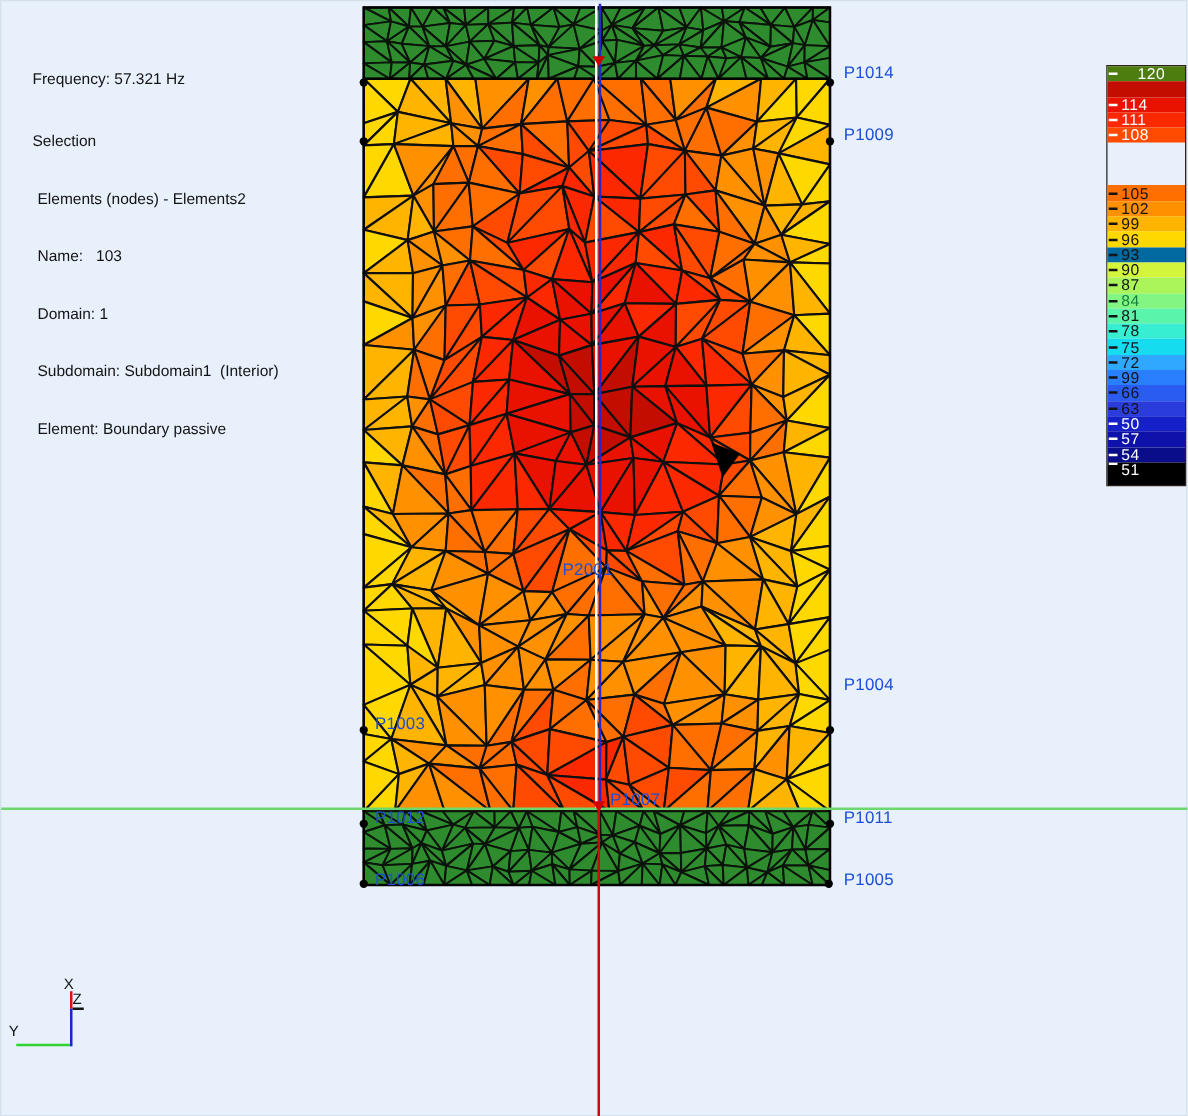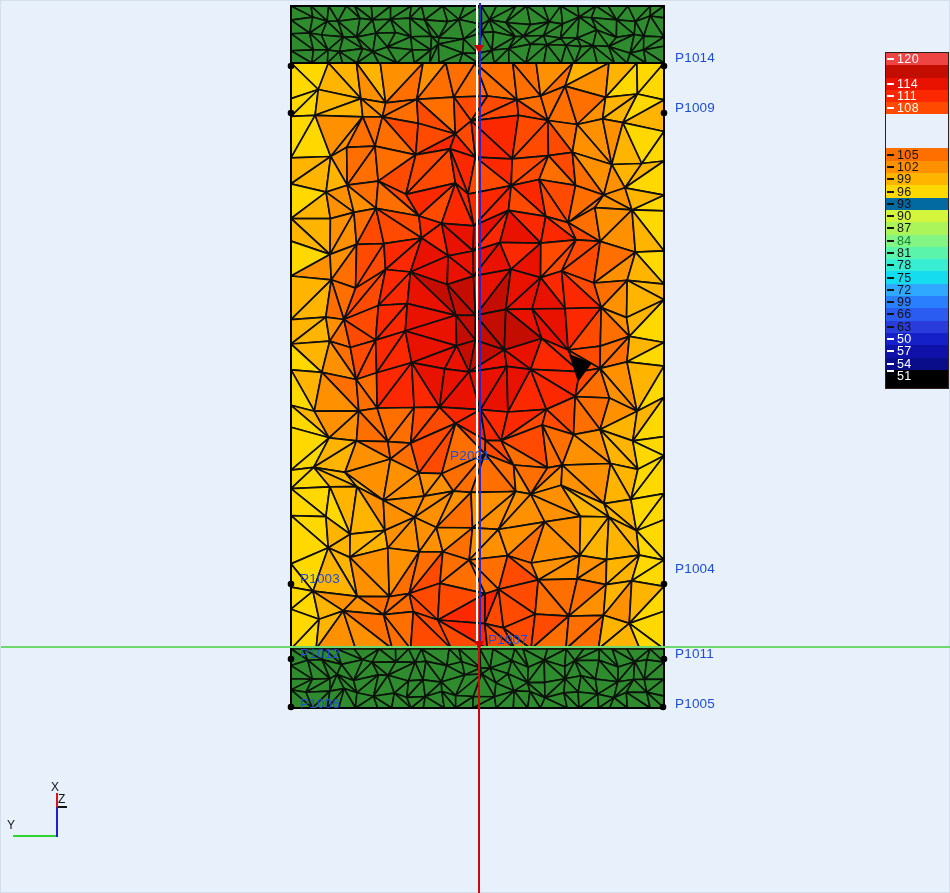--- a/index.html
+++ b/index.html
@@ -884,23 +884,32 @@
       <circle cx="290" cy="706" r="3.3" fill="#000"></circle>
     </svg>
 
   <div class="vline-white" style="background: rgb(255, 255, 255);"></div>
   <div class="vline-blue" style="background: rgb(38, 38, 204);"></div>
   <div class="vline-red" style="background: rgb(207, 8, 8);"></div>
   <div class="hline-green" style="background: rgb(110, 216, 110);"></div>
   <div class="marker" id="marker-top"></div>
   <div class="marker" id="marker-bottom"></div>
 
+  <div id="info">
+    <div class="freq">Frequency: 57.321 Hz</div>
+    <div>Selection</div>
+    <div class="sub">Elements (nodes) - Elements2</div>
+    <div class="sub">Name:   103</div>
+    <div class="sub">Domain: 1</div>
+    <div class="sub">Subdomain: Subdomain1  (Interior)</div>
+    <div class="sub">Element: Boundary passive</div>
+  </div>
 
   <div id="legend">
-      <div class="lg-row" style="background: #ef4444;">
+      <div class="lg-row" style="background: #4d7c0f; gap: 13px;">
         <span class="lg-tick" style="background: rgb(255, 255, 255);"></span>
         <span class="lg-val" style="color: rgb(255, 255, 255);">120</span>
       </div>
       <div class="lg-row" style="background: rgb(195, 13, 0);">
         <span class="lg-tick" style="background: transparent;"></span>
         <span class="lg-val" style="color: rgb(255, 255, 255);"></span>
       </div>
       <div class="lg-row" style="background: rgb(233, 17, 0);">
         <span class="lg-tick" style="background: rgb(255, 255, 255);"></span>
         <span class="lg-val" style="color: rgb(255, 255, 255);">114</span>
@@ -987,21 +996,21 @@
       </div>
       <div class="lg-row" style="background: rgb(0, 0, 0);">
         <span class="lg-tick" style="background: rgb(255, 255, 255);"></span>
         <span class="lg-val" style="color: rgb(255, 255, 255);">51</span>
       </div>
     </div>
 
   <div id="point-labels">
       <div class="plabel" style="left: 674px; top: 49px;">P1014</div>
       <div class="plabel" style="left: 674px; top: 99px;">P1009</div>
-      <div class="plabel" style="left: 674px; top: 560px;">P1004</div>
+      <div class="plabel" style="left: 674px; top: 539px;">P1004</div>
       <div class="plabel" style="left: 674px; top: 645px;">P1011</div>
       <div class="plabel" style="left: 674px; top: 695px;">P1005</div>
       <div class="plabel" style="left: 449px; top: 447px;">P2001</div>
       <div class="plabel" style="left: 299px; top: 570px;">P1003</div>
       <div class="plabel" style="left: 487px; top: 631px;">P1007</div>
       <div class="plabel" style="left: 299px; top: 645px;">P1012</div>
       <div class="plabel" style="left: 299px; top: 695px;">P1006</div>
     </div>
 
   <div id="triad">

